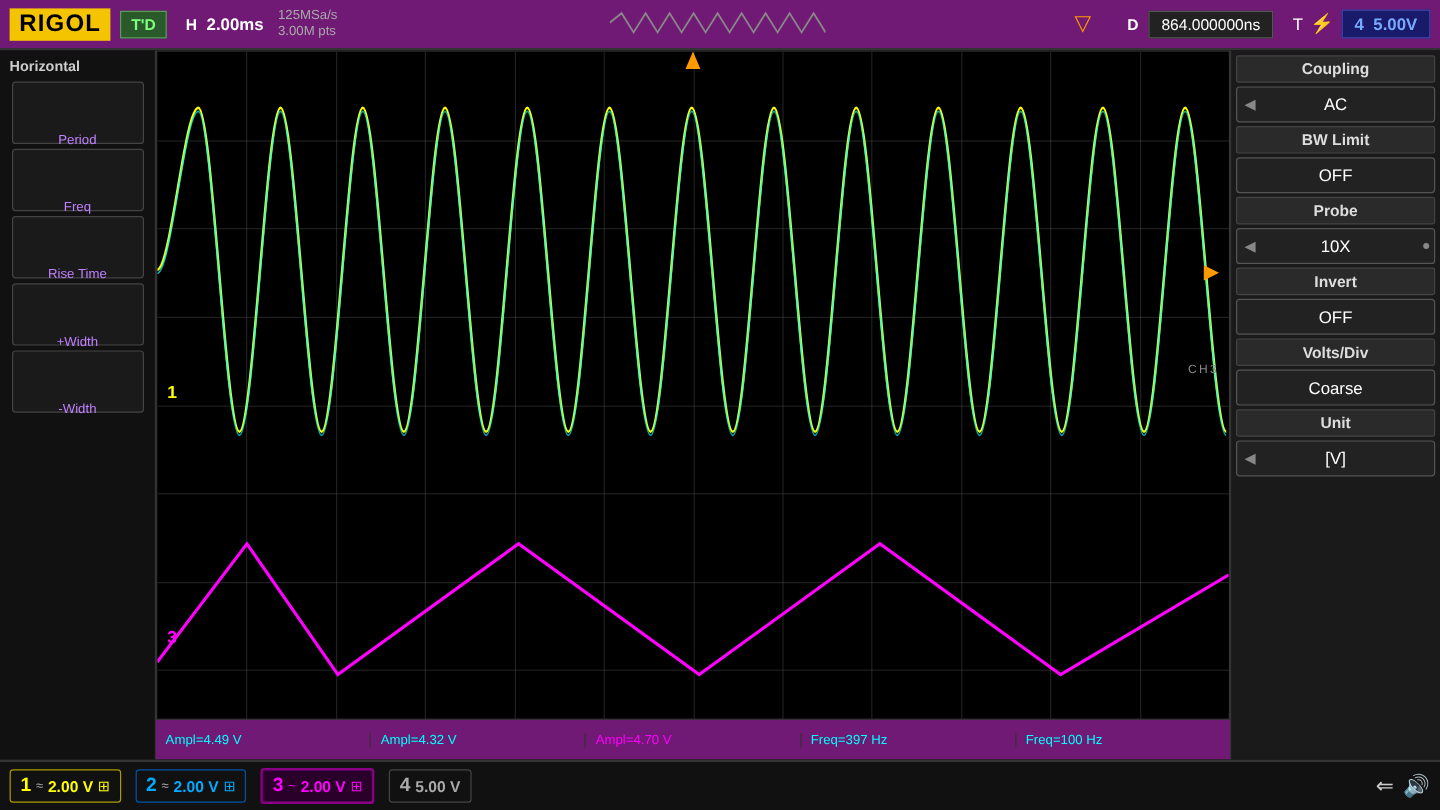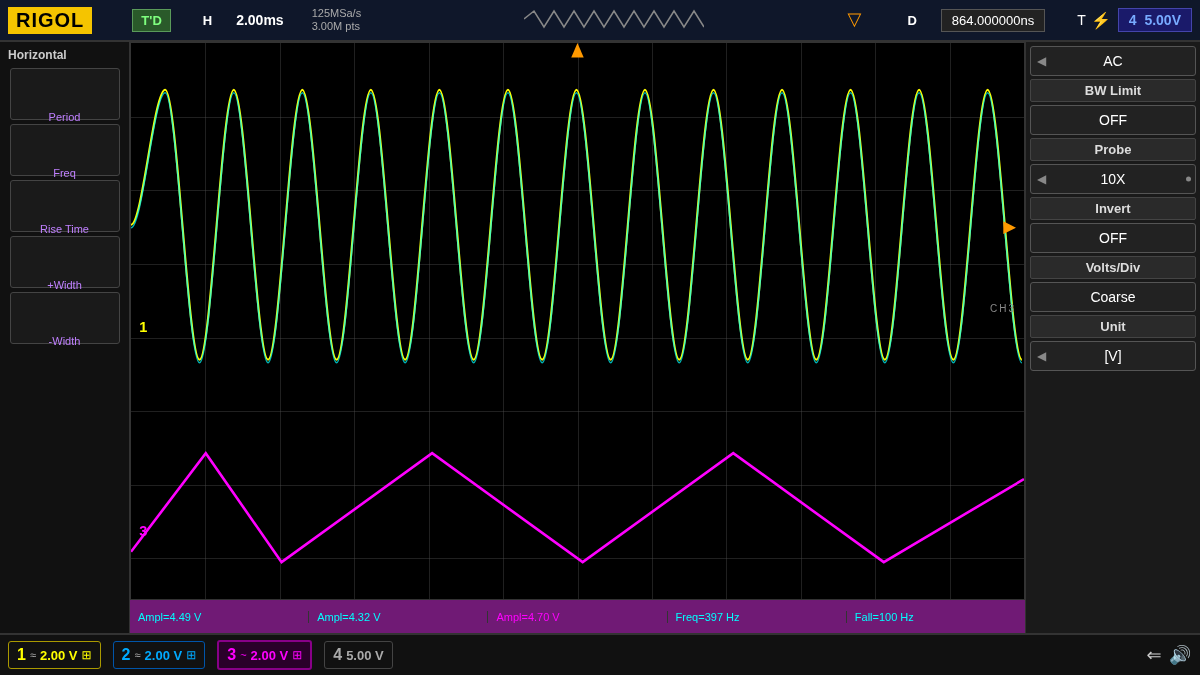--- a/index.html
+++ b/index.html
@@ -10,43 +10,42 @@
       font-family: Arial, sans-serif;
       overflow: hidden;
       position: relative;
     }
 
     
     #topbar {
       position: absolute;
       top: 0; left: 0; right: 0;
       height: 42px;
-      background: #0f172a;
+      background: #701a75;
       border-bottom: 2px solid #333;
       display: flex;
       align-items: center;
       padding: 0 8px;
-      gap: 24px;
+      gap: 8px;
     }
     .rigol-logo {
       background: #f5c400;
       color: #000;
       font-weight: 900;
       font-size: 20px;
       padding: 2px 8px;
       letter-spacing: 1px;
     }
     .btn-td {
       background: #2a5a2a;
       color: #7fff7f;
       border: 1px solid #5a9a5a;
       padding: 3px 8px;
       font-size: 13px;
       font-weight: bold;
-      margin-left: 16px;
     }
     .h-label {
       color: #fff;
       font-size: 13px;
       font-weight: bold;
       margin-left: 8px;
     }
     .h-value {
       color: #fff;
       font-size: 14px;
@@ -448,24 +447,25 @@
   </svg>
 
   <div class="ch3-vert-label">CH3</div>
 </div>
 
 <div id="status-bar">
   <span class="status-segment">Ampl=4.49 V</span>
   <span class="status-segment">Ampl=4.32 V</span>
   <span class="status-segment" style="color:#f0f;">Ampl=4.70 V</span>
   <span class="status-segment">Freq=397 Hz</span>
-  <span class="status-segment" style="border-right:none;">Fall=100 Hz</span>
+  <span class="status-segment" style="border-right:none;">Freq=100 Hz</span>
 </div>
 
 <div id="right-panel">
+  <div class="rp-section-label">Coupling</div>
   <div class="rp-btn">
     <span class="arrow-left">◀</span>
     <span>AC</span>
   </div>
 
   <div class="rp-section-label">BW Limit</div>
   <div class="rp-btn">
     <span>OFF</span>
   </div>
 

